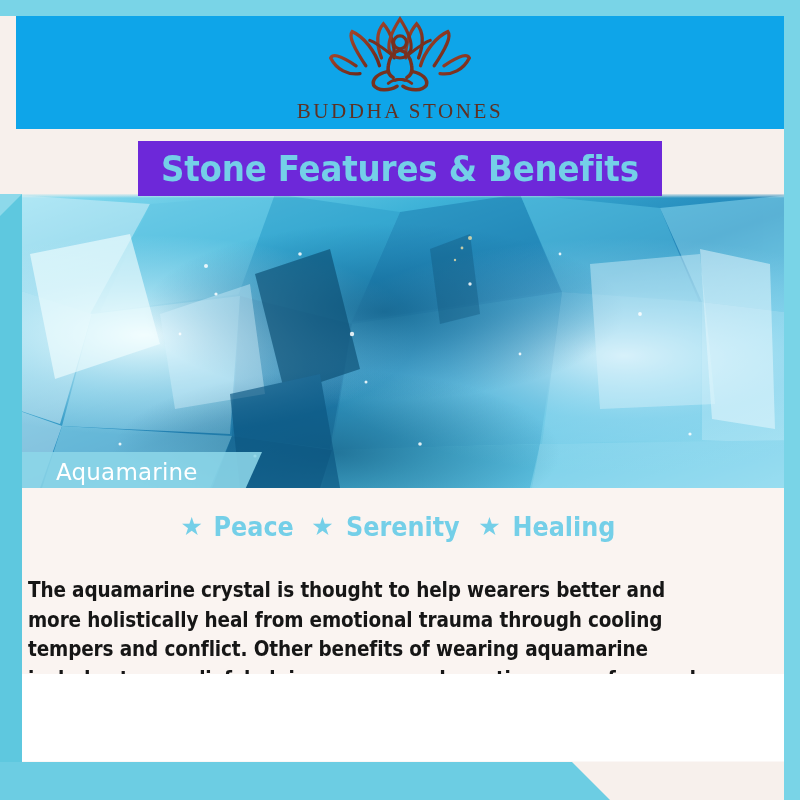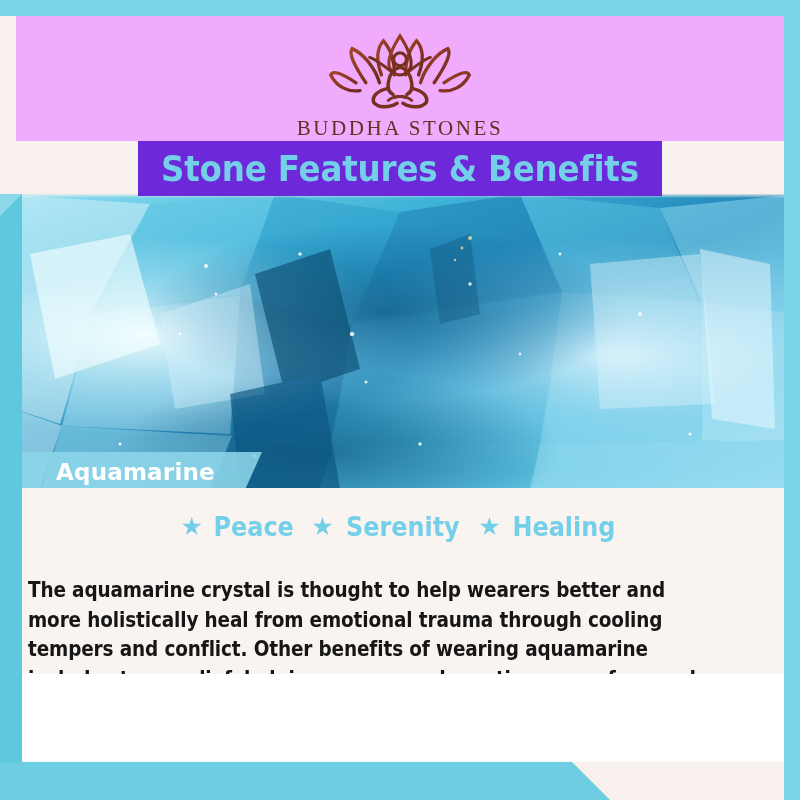--- a/index.html
+++ b/index.html
@@ -70,27 +70,27 @@
   .bottom-white-hair {
     position: absolute;
     left: 22px; bottom: 36px;
     width: 762px; height: 3px;
     background: #fbf7f6;
   }
 
   
   .header {
     position: absolute;
-    top: 16px; left: 16px;
+    top: 4px; left: 16px;
     width: 768px; height: 125px;
-    background: #f0abfc;
+    background: #0ea5e9;
     display: flex;
     flex-direction: column;
     align-items: center;
-    justify-content: flex-end;
+    justify-content: center;
   }
   .logo-wrap {
     margin-top: 6px;
     display: flex;
     flex-direction: column;
     align-items: center;
   }
   .logo-mark {
     width: 150px;
     height: 82px;
@@ -152,21 +152,21 @@
     height: 40px;
     width: 240px;
     background: rgba(140, 214, 232, 0.88);
     clip-path: polygon(0 0, 100% 0, 222px 100%, 0 100%);
     display: flex;
     align-items: center;
   }
   .stone-tag-label {
     margin-left: 34px;
     font-family: "DejaVu Sans", sans-serif;
-    font-weight: bold;
+    font-weight: normal;
     font-size: 23px;
     color: #ffffff;
     letter-spacing: 0.2px;
   }
 
   
   .body-panel {
     position: absolute;
     left: 16px; top: 488px;
     width: 768px; height: 190px;

